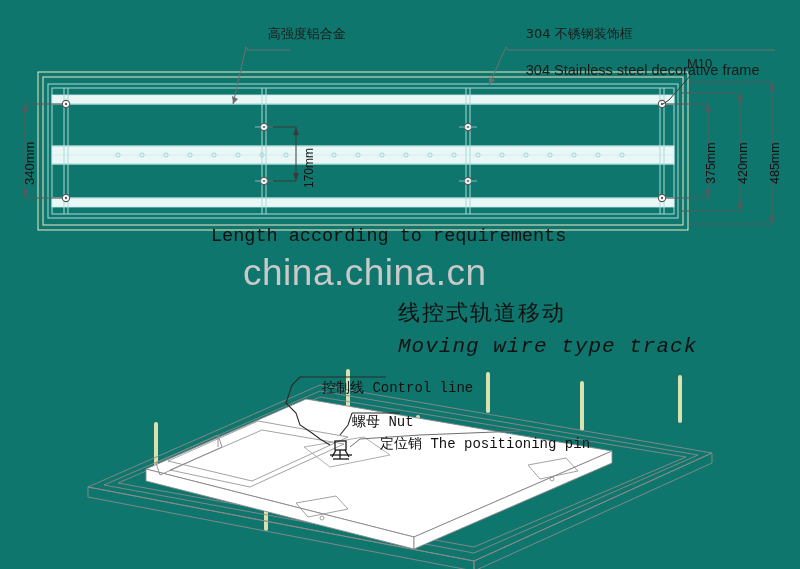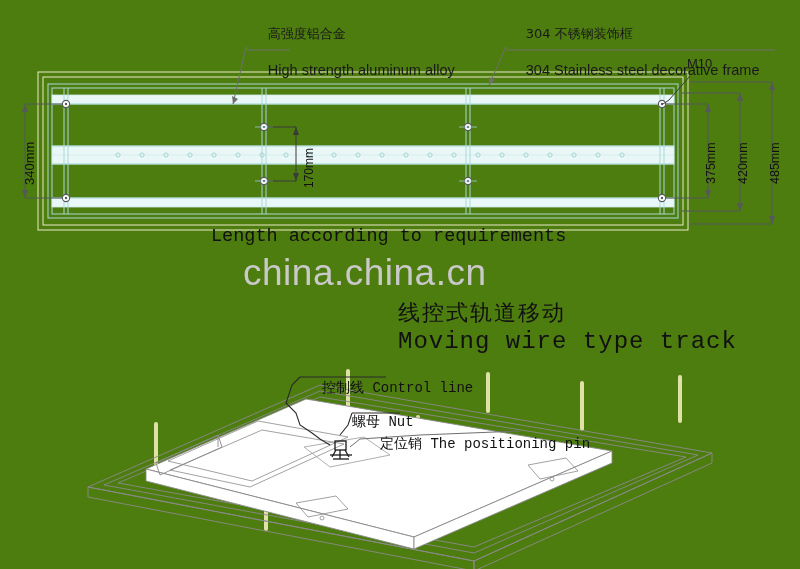--- a/index.html
+++ b/index.html
@@ -8,21 +8,21 @@
     padding: 0;
     background: #ffffff;
   }
   body {
     font-family: "Liberation Sans", sans-serif;
   }
   #page {
     position: relative;
     width: 800px;
     height: 569px;
-    background: #4d7c0f;
+    background: #0f766e;
     overflow: hidden;
   }
   #page svg {
     position: absolute;
     left: 0;
     top: 0;
   }
   .lbl {
     position: absolute;
     white-space: pre;
@@ -66,25 +66,26 @@
   }
   #title-cn {
     font-family: Liberation Sans, sans-serif;
     font-size: 22px;
     color: #111;
     letter-spacing: 2px;
     display: block;
   }
   #title-en {
     font-family: "Liberation Mono", monospace;
-    font-size: 24px;
+    font-size: 21px;
     color: #111;
     letter-spacing: 1px;
     display: block;
-    margin-top: 0;
+    margin-top: 7px;
+    font-style: italic;
   }
   .iso-label {
     position: absolute;
     white-space: nowrap;
     color: #111;
   }
   .iso-label .c {
     font-family: "DejaVu Serif", serif;
     font-size: 14px;
     margin-left: 12px;
@@ -249,21 +250,20 @@
       <line x1="690" y1="82" x2="772" y2="82"></line>
       <line x1="690" y1="224" x2="772" y2="224"></line>
       <line x1="772" y1="82" x2="772" y2="224"></line>
       <polygon points="772,82 769,90 775,90" fill="#55595c" stroke="none"></polygon>
       <polygon points="772,224 769,216 775,216" fill="#55595c" stroke="none"></polygon>
     </g>
   </svg>
 
   <div class="lbl" style="left:250px; top:6px;">
     <span class="cn callout-cn">高强度铝合金</span><br>
-    <span class="lbl-sans callout-en">High strength aluminum alloy</span>
   </div>
 
   <div class="lbl" style="left:508px; top:6px;">
     <span class="cn callout-cn">304 不锈钢装饰框</span><br>
     <span class="lbl-sans callout-en">304 Stainless steel decorative frame</span>
   </div>
 
   <div class="lbl lbl-sans" style="left:687px; top:57px; font-size:13px;">M10</div>
 
   <div class="dim-text rot" style="left:22px; top:185px;">340mm</div>

